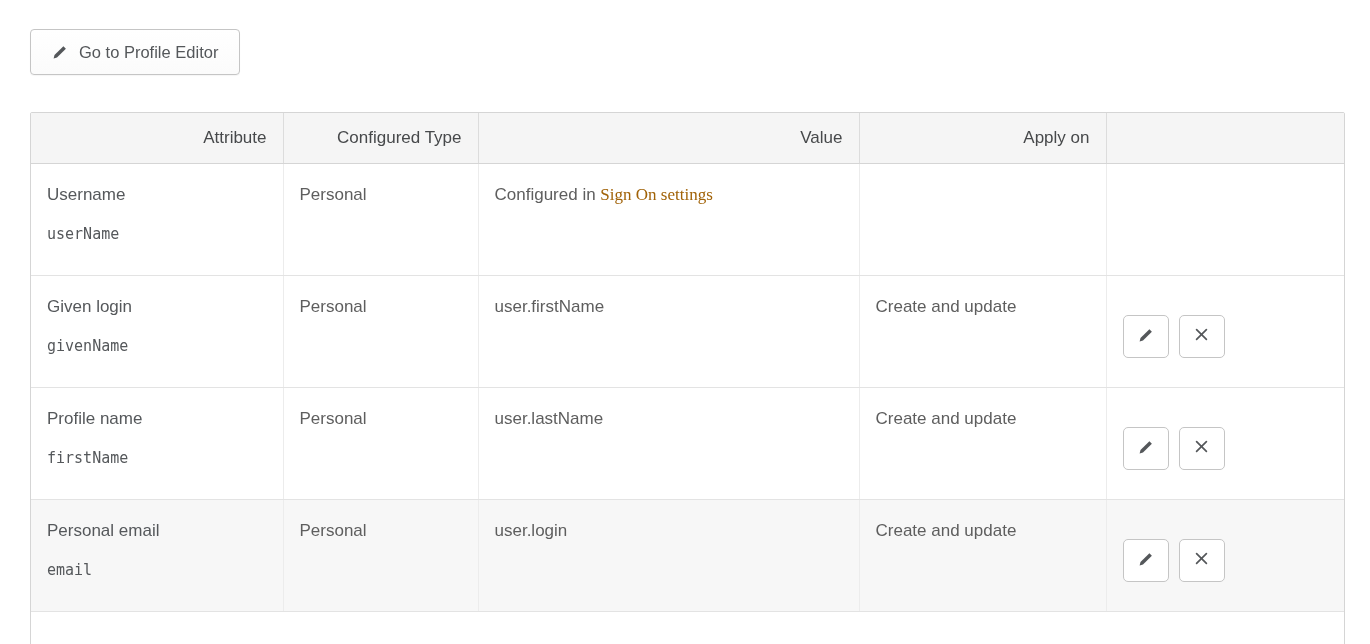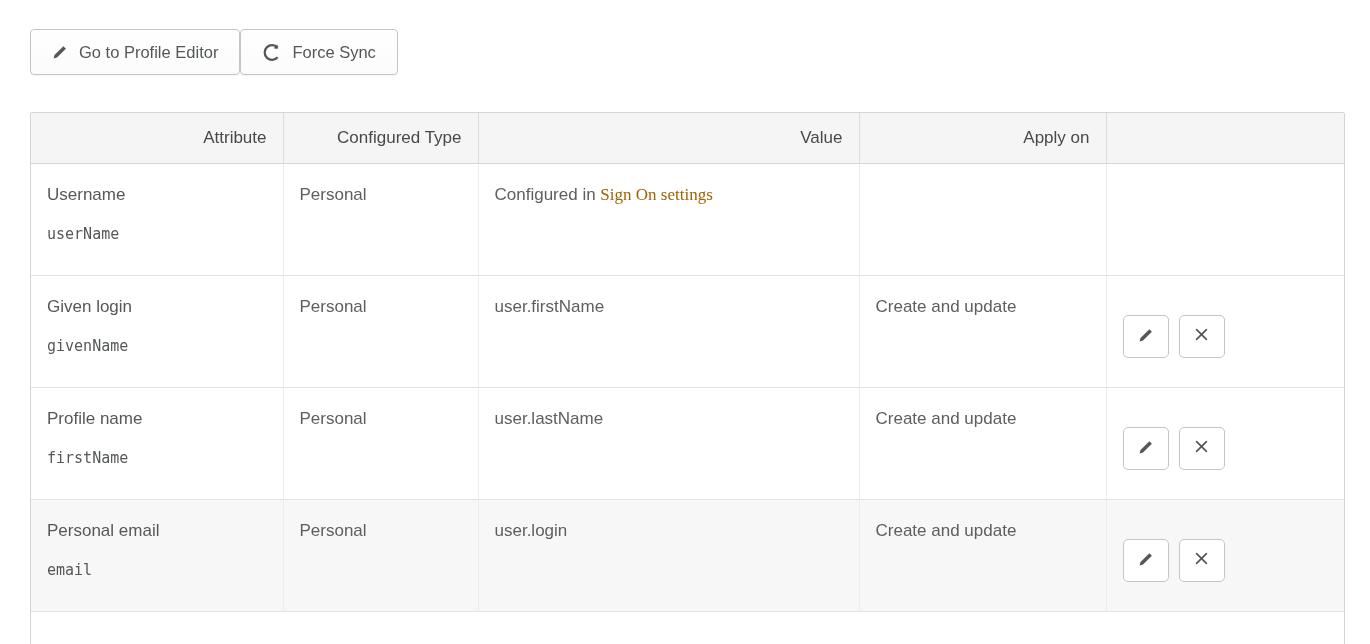--- a/index.html
+++ b/index.html
@@ -7,20 +7,21 @@
     width:1370px; height:644px;
     background:#ffffff;
     font-family:"Liberation Sans", sans-serif;
     color:#5e5e5e;
     overflow:hidden;
   }
 
   
   .toolbar {
     display:flex;
+    gap:20px;
     padding:29px 0 0 30px;
   }
   .btn {
     display:inline-flex;
     align-items:center;
     gap:11px;
     height:46px;
     padding:0 21px;
     background:linear-gradient(#ffffff,#fbfbfb);
     border:1px solid #c5c5c5;
@@ -108,29 +109,20 @@
 <div class="toolbar">
   <button class="btn">
     <span class="ico">
       <svg width="16" height="16" viewBox="0 0 16 16">
         <path d="M1.6 14.6 L2.5 11.1 L11.4 2.2 L13.9 4.7 L5 13.6 Z" fill="#54575a"></path>
       </svg>
     </span>
     <span>Go to Profile Editor</span>
   </button>
 
-  <button class="btn">
-    <span class="ico">
-      <svg width="19" height="19" viewBox="0 0 19 19">
-        <path d="M15.6 4.8 A7.3 7.3 0 1 0 15.6 14.2" fill="none" stroke="#54575a" stroke-width="2.3"></path>
-        <path d="M15.6 1.6 L15.6 5.9 L11.6 5.2 Z" fill="#54575a"></path>
-      </svg>
-    </span>
-    <span>Force Sync</span>
-  </button>
 </div>
 
 <div class="table-wrap">
   <table>
     <colgroup>
       <col style="width:252px">
       <col style="width:195px">
       <col style="width:381px">
       <col style="width:247px">
       <col>

